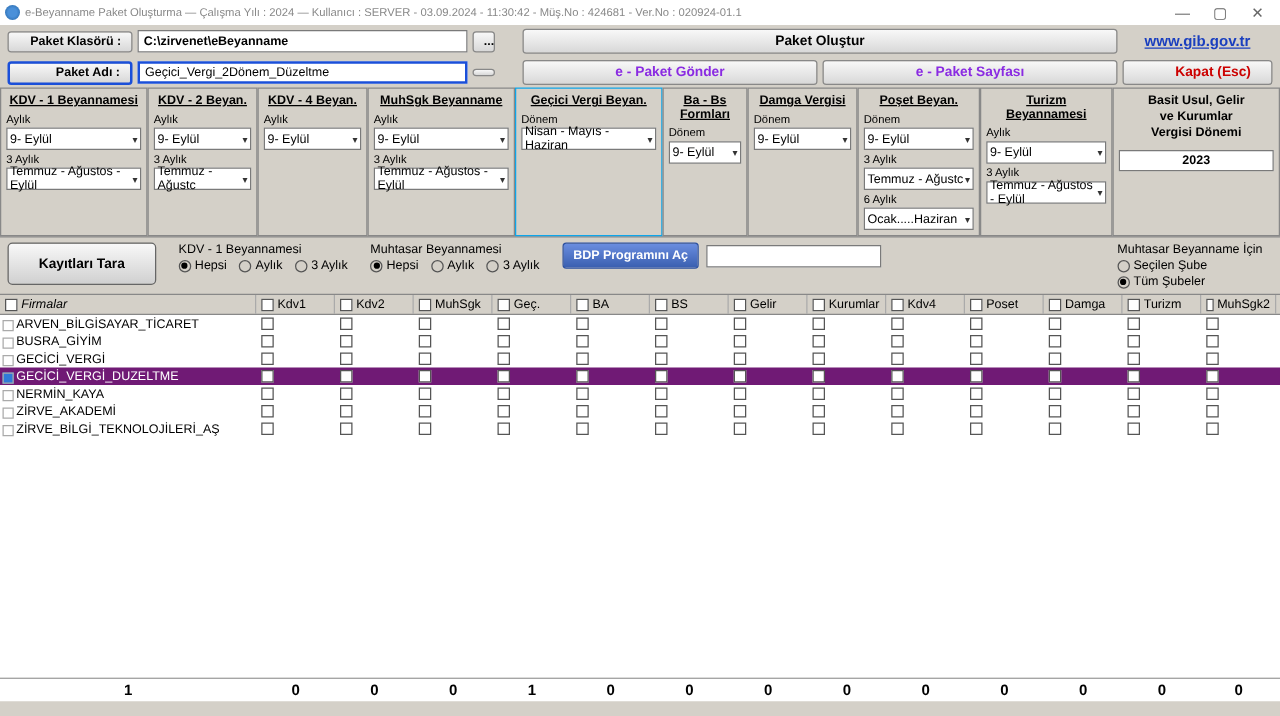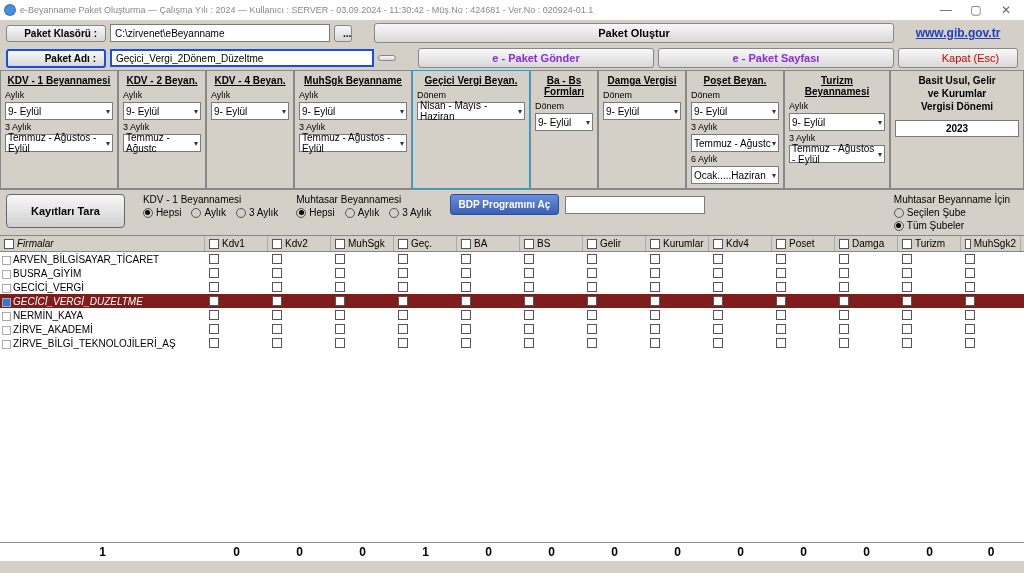--- a/index.html
+++ b/index.html
@@ -11,21 +11,21 @@
 .titlebar-controls { display: flex; gap: 2px; }
 .titlebar-btn { width: 28px; height: 16px; display: flex; align-items: center; justify-content: center; color: #666; font-size: 12px; cursor: pointer; }
 
 .top-row { display: flex; align-items: center; padding: 3px 6px; gap: 4px; }
 .label-btn { background: linear-gradient(#f8f8f8,#d8d8d8); border: 1px solid #888; border-radius: 3px; padding: 2px 8px; font-size: 10px; font-weight: bold; text-align: right; }
 .text-input { background: #fff; border: 1px solid #7a7a7a; padding: 2px 4px; font-size: 10px; height: 18px; }
 .blue-border { border: 2px solid #1a4fd9; }
 .wide-btn { background: linear-gradient(#f8f8f8,#d8d8d8); border: 1px solid #888; border-radius: 3px; padding: 3px 8px; font-size: 11px; font-weight: bold; text-align: center; }
 .purple-txt { color: #8a2be2; font-weight: bold; }
 .link-gib { color: #1a3fbf; font-weight: bold; text-decoration: underline; font-size: 12px; padding: 2px 8px; }
-.red-txt { color: #c00; font-weight: normal; padding-left: 33px; }
+.red-txt { color: #c00; font-weight: bold; padding-left: 33px; }
 
 .second-row { display: flex; align-items: center; padding: 2px 6px; gap: 4px; }
 
 .panels-row { display: flex; padding: 0; border-bottom: 1px solid #888; }
 .panel { border: 1px solid #888; padding: 4px; display: flex; flex-direction: column; gap: 2px; min-width: 0; }
 .panel-head { font-size: 10px; font-weight: bold; text-align: center; text-decoration: underline; margin-bottom: 2px; }
 .panel-label { font-size: 9px; }
 .panel-select { width: 100%; font-size: 10px; height: 18px; border: 1px solid #7a7a7a; background: #fff; padding: 0 2px; display: flex; align-items: center; justify-content: space-between; }
 .panel-select::after { content: "▾"; font-size: 8px; color: #333; }
 .blue-panel { border: 1px solid #0ea5e9; }
@@ -45,21 +45,21 @@
 .blue-action { background: linear-gradient(#6a8de0,#3a5fb0); color: #fff; border: 1px solid #2a4f9f; border-radius: 3px; padding: 4px 8px; font-size: 10px; font-weight: bold; }
 .small-blank { width: 140px; height: 18px; background: #fff; border: 1px solid #7a7a7a; }
 
 .grid-header { display: flex; background: #d4d0c8; border-top: 1px solid #888; border-bottom: 1px solid #888; }
 .gh-cell { border-right: 1px solid #aaa; padding: 2px 4px; font-size: 10px; display: flex; align-items: center; gap: 3px; }
 .chk { width: 10px; height: 10px; border: 1px solid #555; background: #fff; display: inline-block; }
 .chk.checked::after { content: "✓"; font-size: 9px; line-height: 8px; position: relative; top: -2px; }
 
 .grid-body { background: #fff; height: 290px; overflow: hidden; position: relative; }
 .grid-row { display: flex; height: 14px; align-items: center; font-size: 10px; }
-.grid-row.sel { background: #7f1d1d; color: #fff; font-style: italic; }
+.grid-row.sel { background: #701a75; color: #fff; }
 .gb-firm { width: 205px; padding-left: 2px; display: flex; align-items: flex-end; gap: 2px; }
 .gb-cell { border-right: none; display: flex; align-items: center; padding-left: 4px; }
 .mini-chk { width: 9px; height: 9px; border: 1px solid #aaa; background: #fff; display: inline-block; }
 .mini-chk.on { background: #2f7ad9; }
 
 .footer-row { display: flex; background: #fff; border-top: 1px solid #888; padding: 2px 0; font-size: 12px; font-weight: bold; }
 .ft-cell { text-align: center; }
 
 </style>
 </head>
@@ -72,21 +72,21 @@
   </div>
   <div class="titlebar-controls">
     <span class="titlebar-btn">—</span>
     <span class="titlebar-btn">▢</span>
     <span class="titlebar-btn">✕</span>
   </div>
 </div>
 
 <div class="top-row">
   <div class="label-btn" style="width:100px">Paket Klasörü :</div>
-  <input class="text-input" style="width: 220px;" value="C:\zirvenet\eBeyanname">
+  <input class="text-input" style="width: 264px; font-weight: bold;" value="C:\zirvenet\eBeyanname">
   <div class="label-btn" style="width:18px">...</div>
   <div style="width:14px"></div>
   <div class="wide-btn" style="flex:1">Paket Oluştur</div>
   <div class="link-gib" style="width:120px;text-align:center">www.gib.gov.tr</div>
 </div>
 
 <div class="second-row">
   <div class="label-btn blue-border" style="width:100px">Paket Adı :</div>
   <input class="text-input blue-border" style="width: 264px;" value="Geçici_Vergi_2Dönem_Düzeltme">
   <div class="label-btn" style="width:18px"></div>

